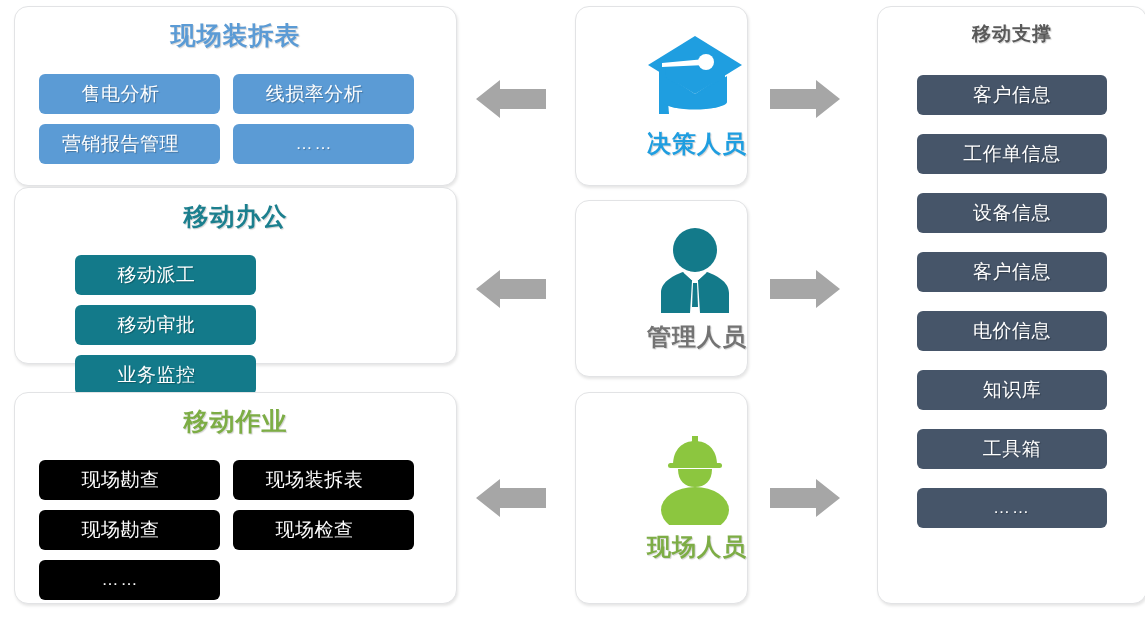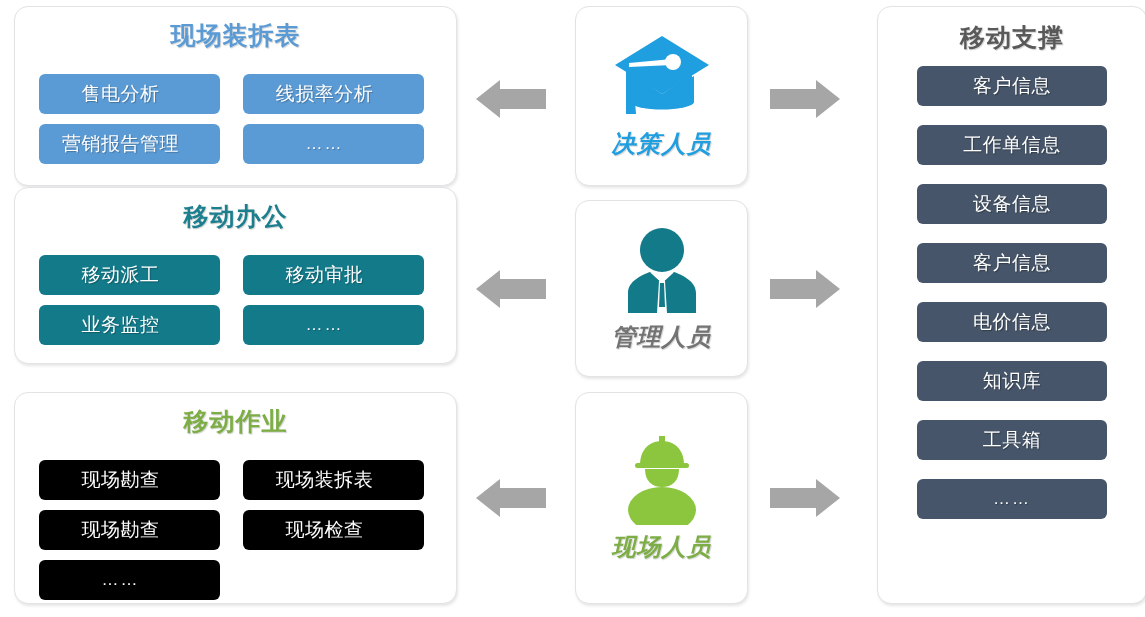--- a/index.html
+++ b/index.html
@@ -40,52 +40,51 @@
     margin-bottom: 10px;
     text-shadow: 1px 1px 1px rgba(0,0,0,0.18);
   }
   #panel-decision .group-title { color: #5b9bd5; }
   #panel-office   .group-title { color: #1b7f8e; }
   #panel-field    .group-title { color: #7dad45; }
 
   .chip-grid {
     display: flex;
     flex-wrap: wrap;
-    gap: 10px 23px;
+    gap: 10px 13px;
     padding: 12px 24px;
     box-sizing: border-box;
   }
   .chip {
     width: 181px;
     height: 40px;
     border-radius: 6px;
     color: #ffffff;
     font-size: 19px;
     display: flex;
     align-items: center;
     justify-content: center;
     box-sizing: border-box;
     padding-right: 18px;
     text-shadow: 1px 1px 1px rgba(0,0,0,0.25);
     letter-spacing: 0.5px;
   }
   .chip.dots { font-size: 17px; letter-spacing: 2px; }
   #panel-decision .chip { background: #5b9bd5; }
-  #panel-office   .chip { background: #137a8a; }
+  #panel-office   .chip { background: #137a8a; margin-left: 36px; }
   #panel-field    .chip { background: #000000; }
 
   
   .actor-card {
     left: 575px;
     width: 173px;
     display: flex;
     flex-direction: column;
-    align-items: center;
+    align-items: flex-end;
     justify-content: center;
-    font-style: italic;
   }
   #actor-decision { top: 6px;   height: 180px; }
   #actor-manager  { top: 200px; height: 177px; }
   #actor-field    { top: 392px; height: 212px; }
 
   .actor-icon {
     display: block;
     margin-bottom: 2px;
   }
   .actor-label {
@@ -100,23 +99,23 @@
 
   
   #panel-support {
     left: 877px;
     top: 6px;
     width: 270px;
     height: 598px;
   }
   #panel-support .group-title {
     color: #595959;
-    font-size: 25px;
+    font-size: 19px;
     margin-top: 14px;
-    margin-bottom: 12px;
+    margin-bottom: 28px;
   }
   .support-list {
     display: flex;
     flex-direction: column;
     gap: 19px;
     padding: 0 39px;
     box-sizing: border-box;
   }
   .support-item {
     height: 40px;

